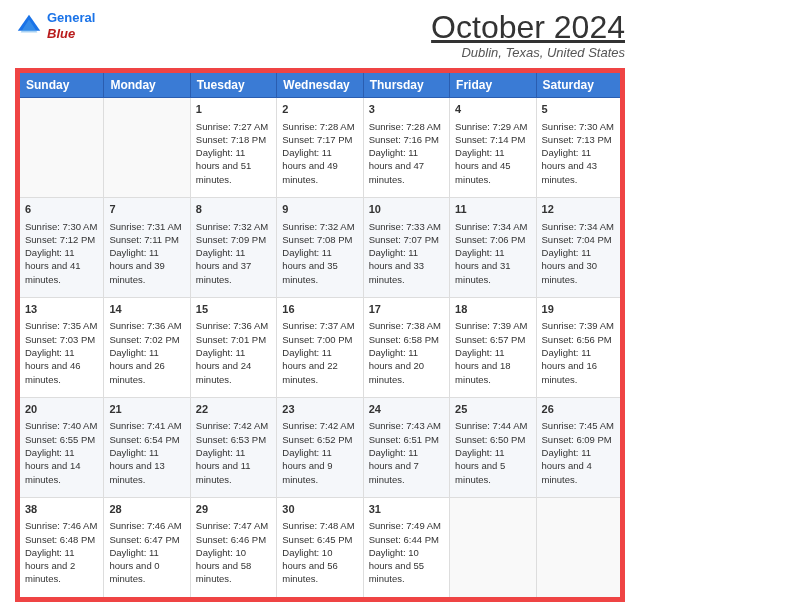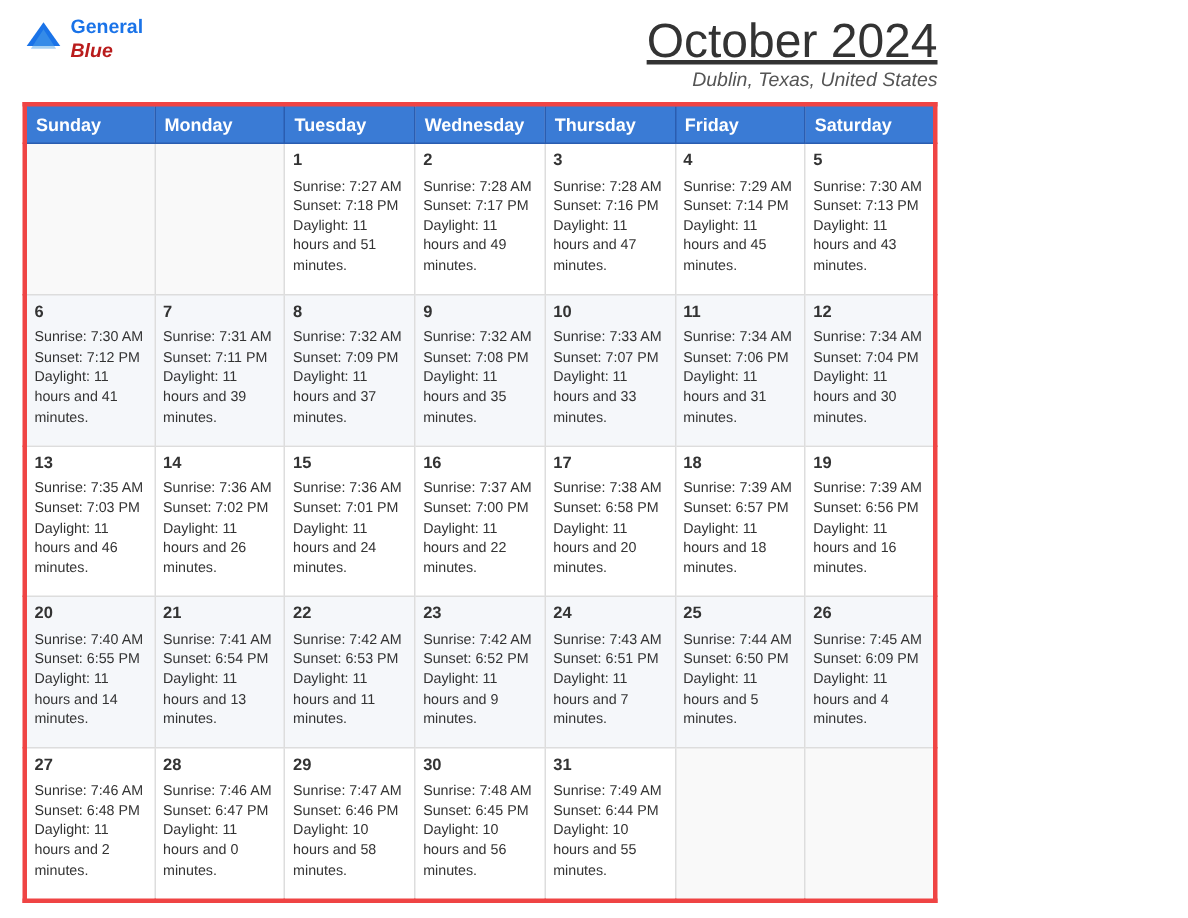--- a/index.html
+++ b/index.html
@@ -51,21 +51,21 @@
       line-height: 1.1;
       text-decoration: underline;
     }
     .location {
       font-size: 13px;
       color: #555;
       font-style: italic;
     }
     .calendar {
       flex: 1;
-      border: 3px solid #ef4444;
+      border: 5px solid #ef4444;
       border-collapse: collapse;
       width: 100%;
       table-layout: fixed;
     }
     .calendar th {
       background-color: #3a7bd5;
       color: #fff;
       text-align: left;
       padding: 5px 6px;
       font-size: 12px;
@@ -290,21 +290,21 @@
           </td>
           <td>
             <span class="day-num">26</span>
             <div>Sunrise: 7:45 AM</div>
             <div>Sunset: 6:09 PM</div>
             <div>Daylight: 11 hours and 4 minutes.</div>
           </td>
         </tr>
         <tr>
           <td>
-            <span class="day-num">27</span>
+            <span class="day-num">38</span>
             <div>Sunrise: 7:46 AM</div>
             <div>Sunset: 6:48 PM</div>
             <div>Daylight: 11 hours and 2 minutes.</div>
           </td>
           <td>
             <span class="day-num">28</span>
             <div>Sunrise: 7:46 AM</div>
             <div>Sunset: 6:47 PM</div>
             <div>Daylight: 11 hours and 0 minutes.</div>
           </td>

